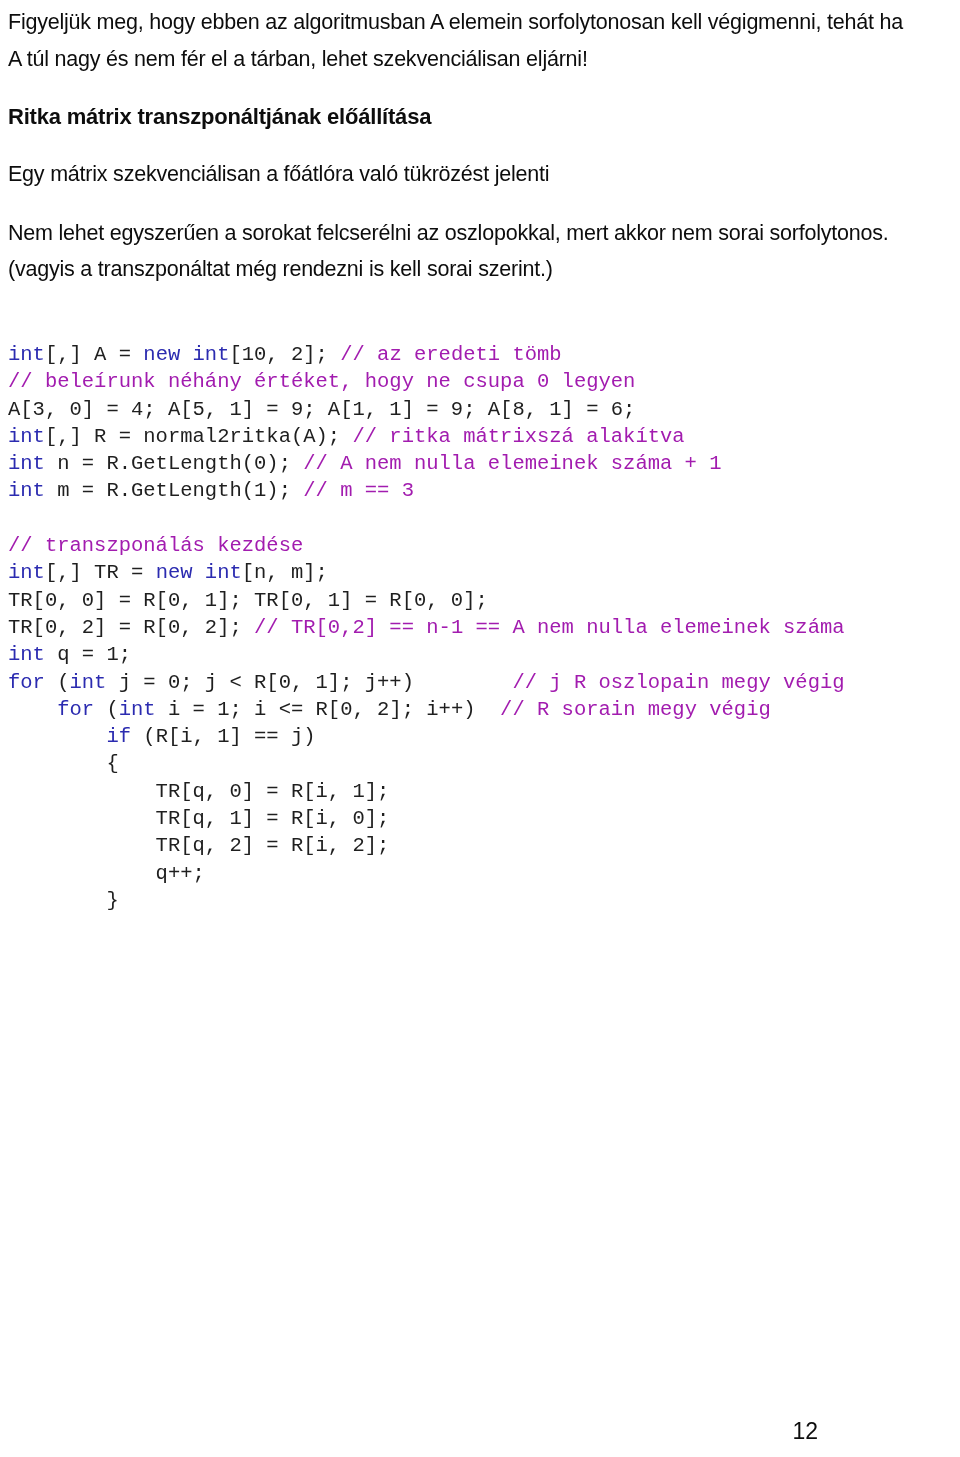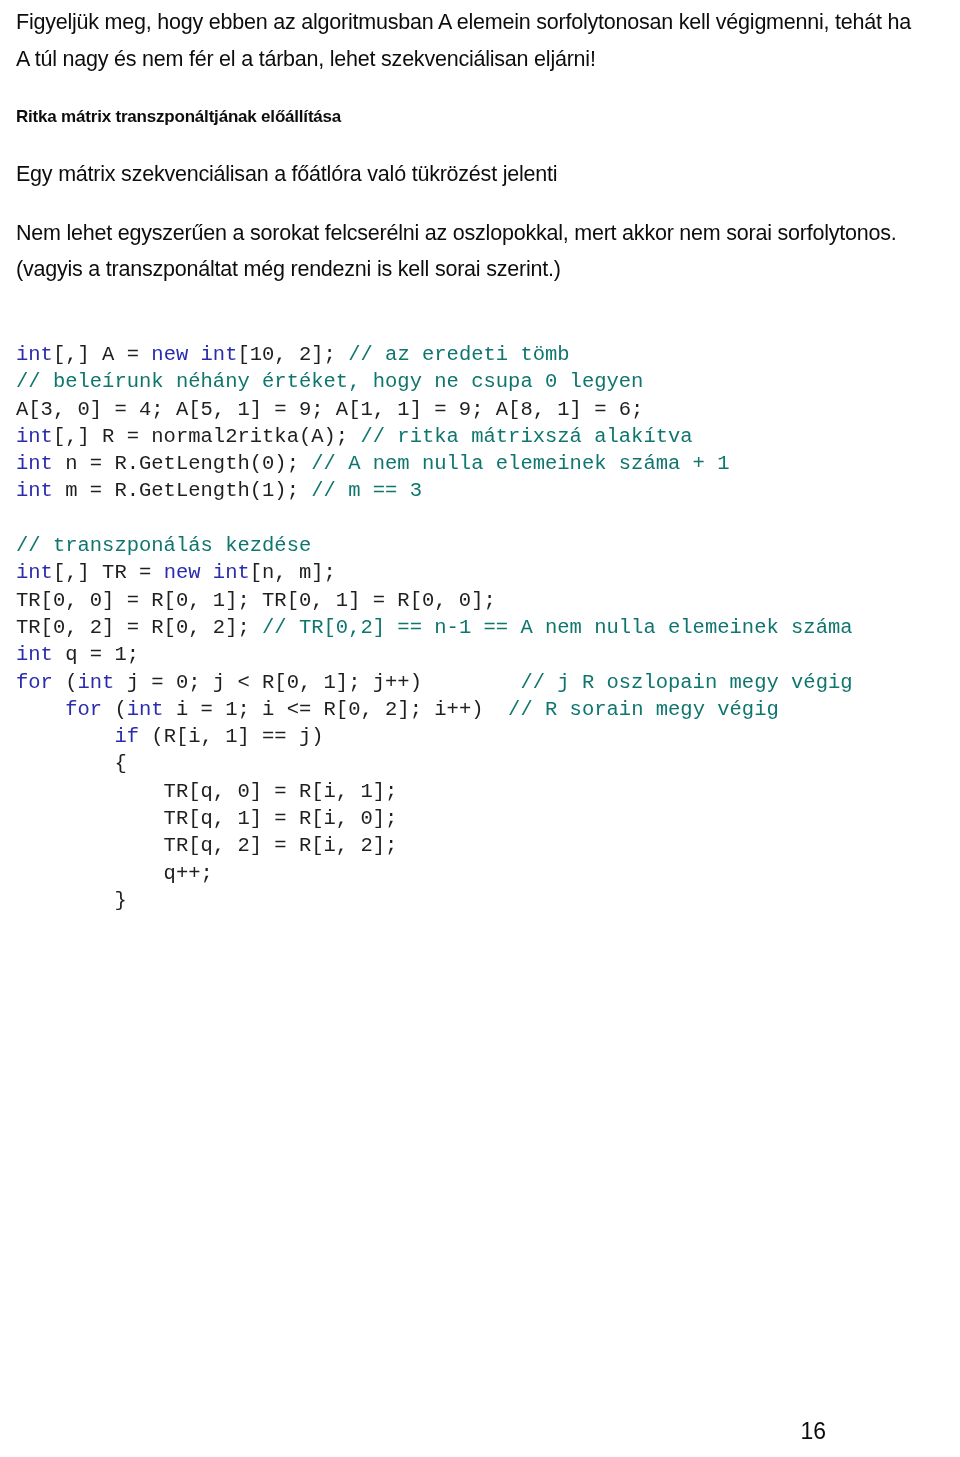--- a/index.html
+++ b/index.html
@@ -11,21 +11,21 @@
     width: 960px;
     height: 1457px;
     position: relative;
     font-family: "Liberation Sans", sans-serif;
     color: #000000;
     overflow: hidden;
   }
 
   .page {
     position: absolute;
-    left: 8px;
+    left: 0;
     top: 0;
     width: 832px;
     height: 1457px;
     background: #ffffff;
   }
 
   .content {
     position: absolute;
     left: 8px;
     top: 4px;
@@ -39,21 +39,21 @@
     line-height: 37px;
     color: #0d0d0d;
     letter-spacing: -0.22px;
     margin: 0;
     white-space: pre-wrap;
   }
   .para.tight { line-height: 36px; }
 
   .heading {
     font-family: "Liberation Sans", sans-serif;
-    font-size: 17px;
+    font-size: 22px;
     font-weight: bold;
     line-height: 37px;
     color: #0d0d0d;
     letter-spacing: -0.2px;
     margin: 0;
   }
   .gap-md { height: 22px; }
   .gap-lg { height: 32px; }
 
   .spacer-before-heading { height: 20px; }
@@ -67,21 +67,21 @@
     letter-spacing: 0px;
     white-space: pre;
     color: #1f1f1f;
     margin: 0;
   }
   .code-line {
     white-space: pre;
     min-height: 27.3px;
   }
   .kw   { color: #2b2bb0; margin-top: 39px; }
-  .cmt  { color: #0f766e; }
+  .cmt  { color: #a21caf; }
   .plain{ color: #1f1f1f; }
   .blank { min-height: 27.3px; }
 
   
   .page-number {
     position: absolute;
     right: 14px;
     bottom: 14px;
     font-family: "Liberation Sans", sans-serif;
     font-size: 23px;
@@ -111,14 +111,14 @@
     <p class="para tight">Nem lehet egyszerűen a sorokat felcserélni az oszlopokkal, mert akkor nem sorai sorfolytonos.</p>
     <p class="para tight">(vagyis a transzponáltat még rendezni is kell sorai szerint.)</p>
 
     <div class="gap-lg"></div>
     <div class="gap-md"></div>
 
     <pre class="code-block" id="code-block"><div class="code-line"><span class="kw">int</span><span class="plain">[,] A = </span><span class="kw">new int</span><span class="plain">[10, 2]; </span><span class="cmt">// az eredeti tömb</span></div><div class="code-line"><span class="cmt">// beleírunk néhány értéket, hogy ne csupa 0 legyen</span></div><div class="code-line"><span class="plain">A[3, 0] = 4; A[5, 1] = 9; A[1, 1] = 9; A[8, 1] = 6;</span></div><div class="code-line"><span class="kw">int</span><span class="plain">[,] R = normal2ritka(A); </span><span class="cmt">// ritka mátrixszá alakítva</span></div><div class="code-line"><span class="kw">int</span><span class="plain"> n = R.GetLength(0); </span><span class="cmt">// A nem nulla elemeinek száma + 1</span></div><div class="code-line"><span class="kw">int</span><span class="plain"> m = R.GetLength(1); </span><span class="cmt">// m == 3</span></div><div class="code-line blank">&nbsp;</div><div class="code-line"><span class="cmt">// transzponálás kezdése</span></div><div class="code-line"><span class="kw">int</span><span class="plain">[,] TR = </span><span class="kw">new int</span><span class="plain">[n, m];</span></div><div class="code-line"><span class="plain">TR[0, 0] = R[0, 1]; TR[0, 1] = R[0, 0];</span></div><div class="code-line"><span class="plain">TR[0, 2] = R[0, 2]; </span><span class="cmt">// TR[0,2] == n-1 == A nem nulla elemeinek száma</span></div><div class="code-line"><span class="kw">int</span><span class="plain"> q = 1;</span></div><div class="code-line"><span class="kw">for</span><span class="plain"> (</span><span class="kw">int</span><span class="plain"> j = 0; j &lt; R[0, 1]; j++)        </span><span class="cmt">// j R oszlopain megy végig</span></div><div class="code-line"><span class="plain">    </span><span class="kw">for</span><span class="plain"> (</span><span class="kw">int</span><span class="plain"> i = 1; i &lt;= R[0, 2]; i++)  </span><span class="cmt">// R sorain megy végig</span></div><div class="code-line"><span class="plain">        </span><span class="kw">if</span><span class="plain"> (R[i, 1] == j)</span></div><div class="code-line"><span class="plain">        {</span></div><div class="code-line"><span class="plain">            TR[q, 0] = R[i, 1];</span></div><div class="code-line"><span class="plain">            TR[q, 1] = R[i, 0];</span></div><div class="code-line"><span class="plain">            TR[q, 2] = R[i, 2];</span></div><div class="code-line"><span class="plain">            q++;</span></div><div class="code-line"><span class="plain">        }</span></div></pre>
 
   </div>
 
-  <div class="page-number">16</div>
+  <div class="page-number">12</div>
 </div>
 
 </body></html>

